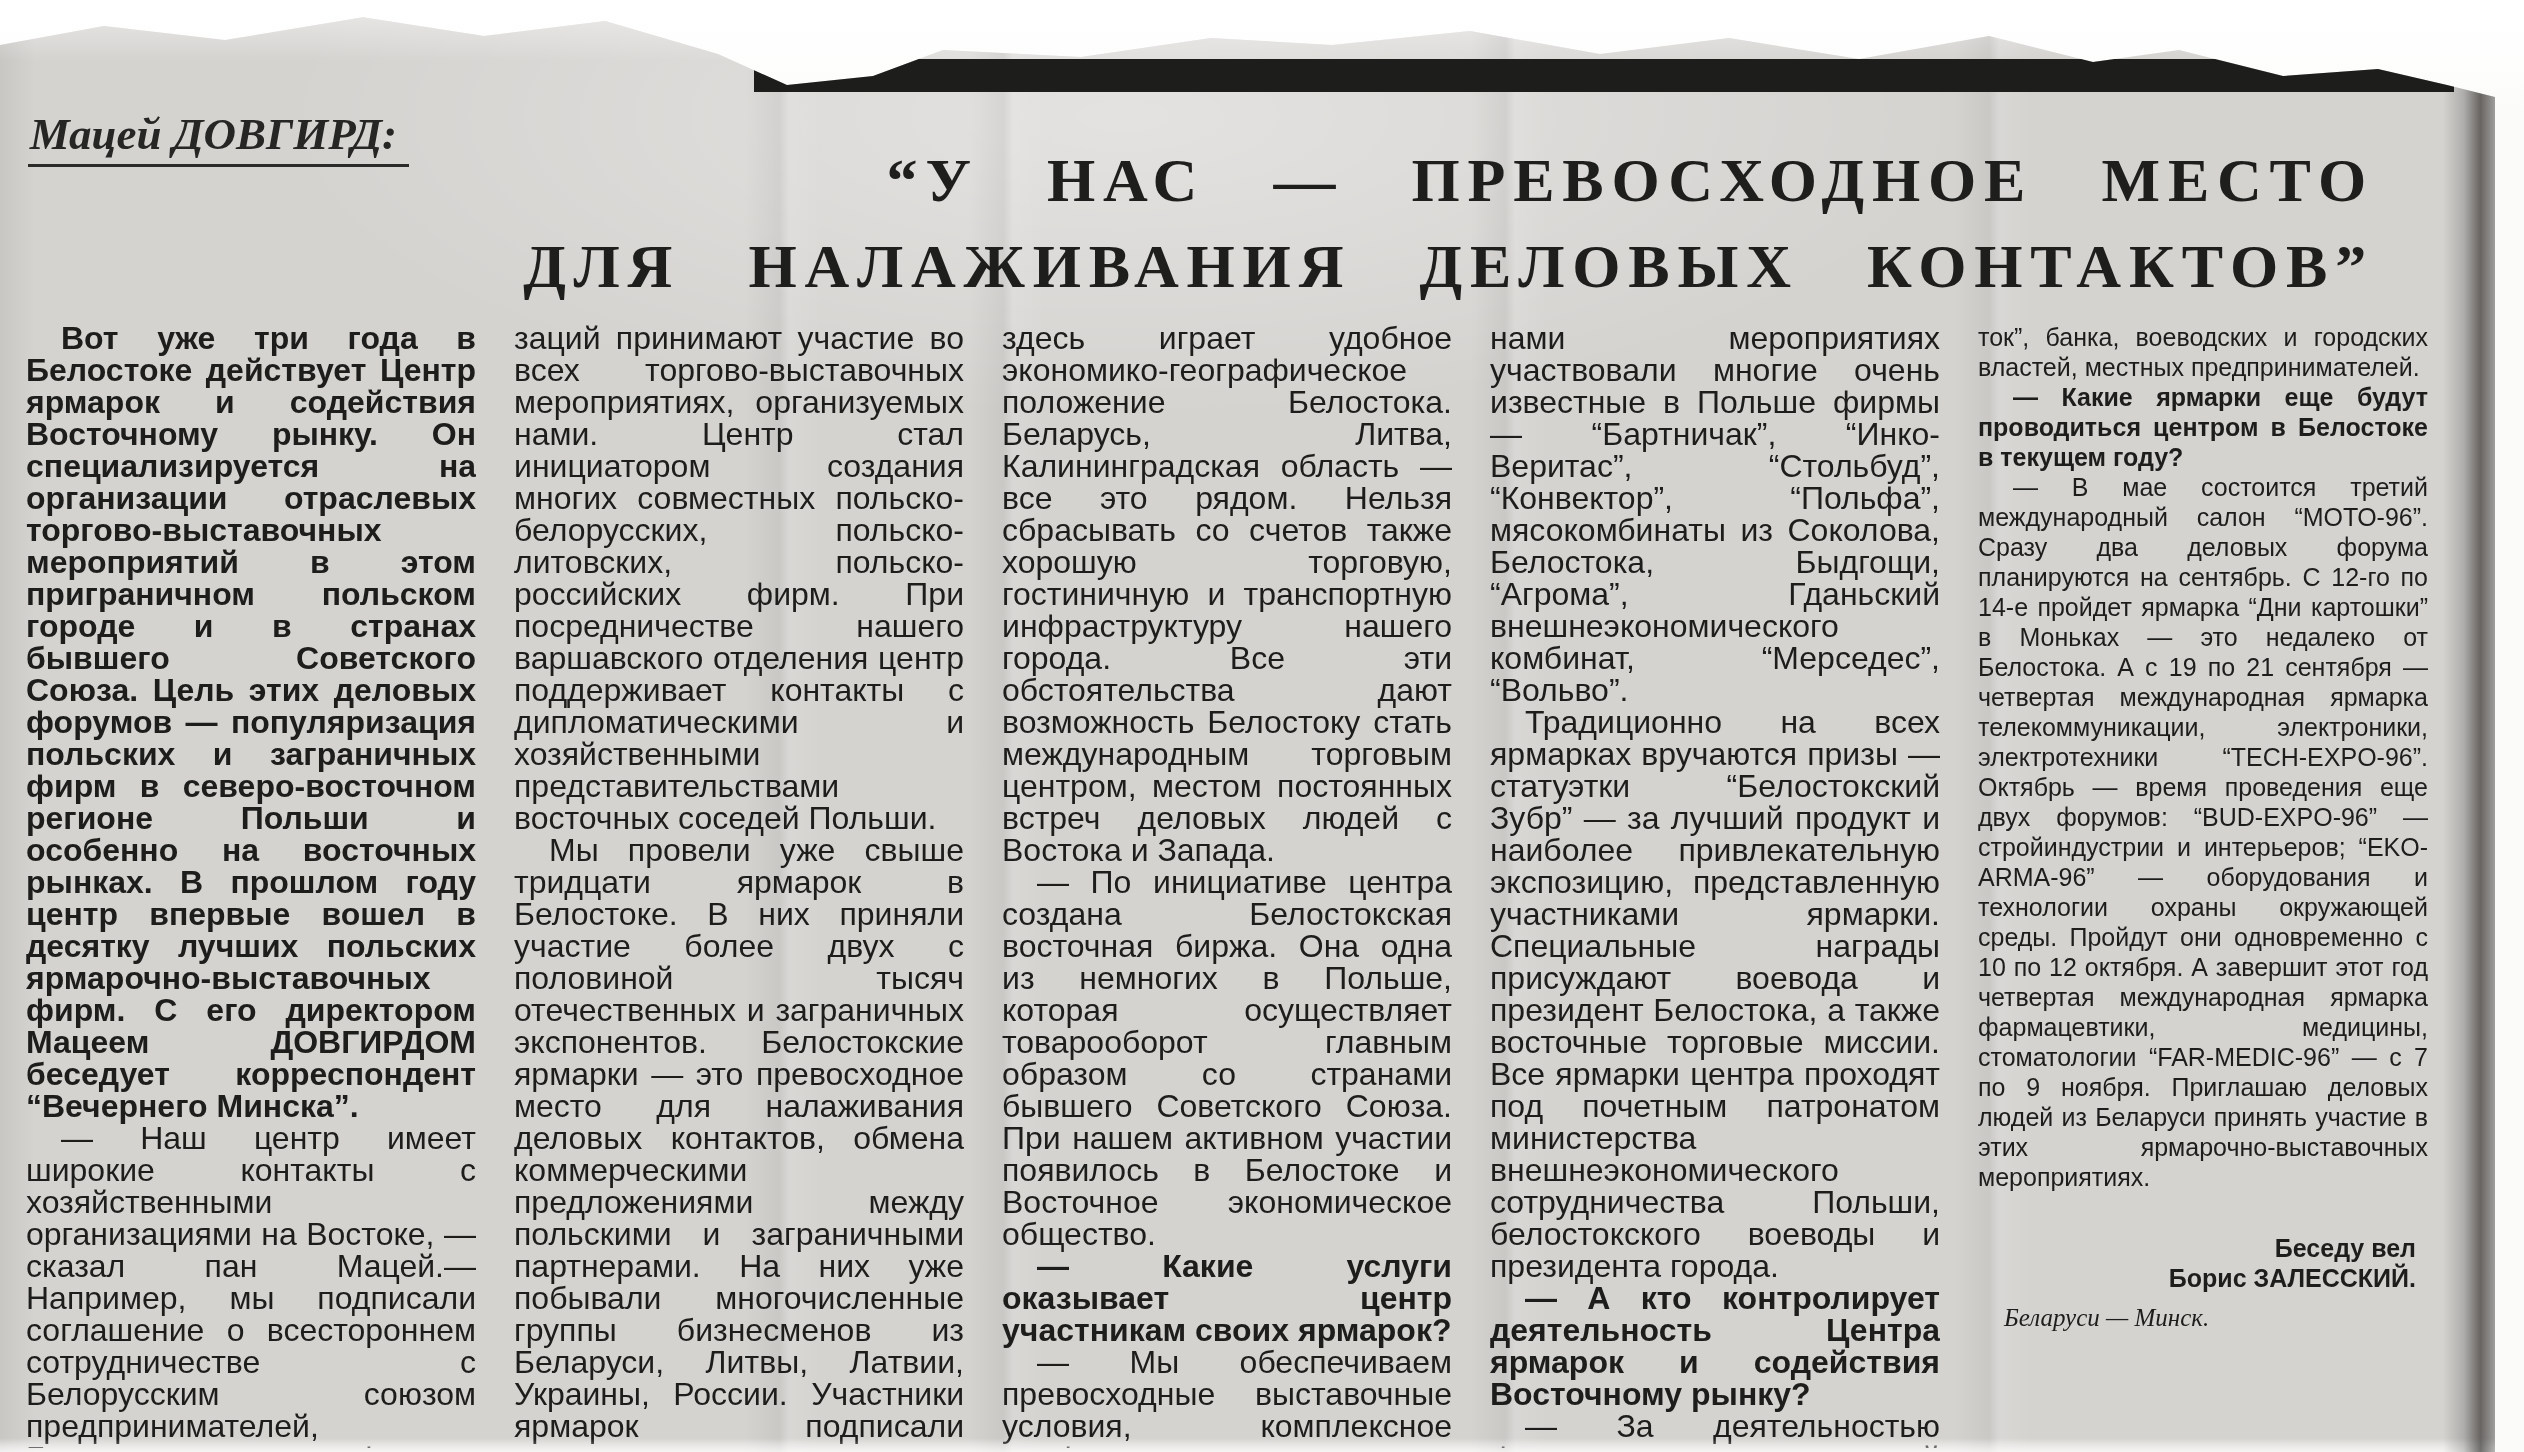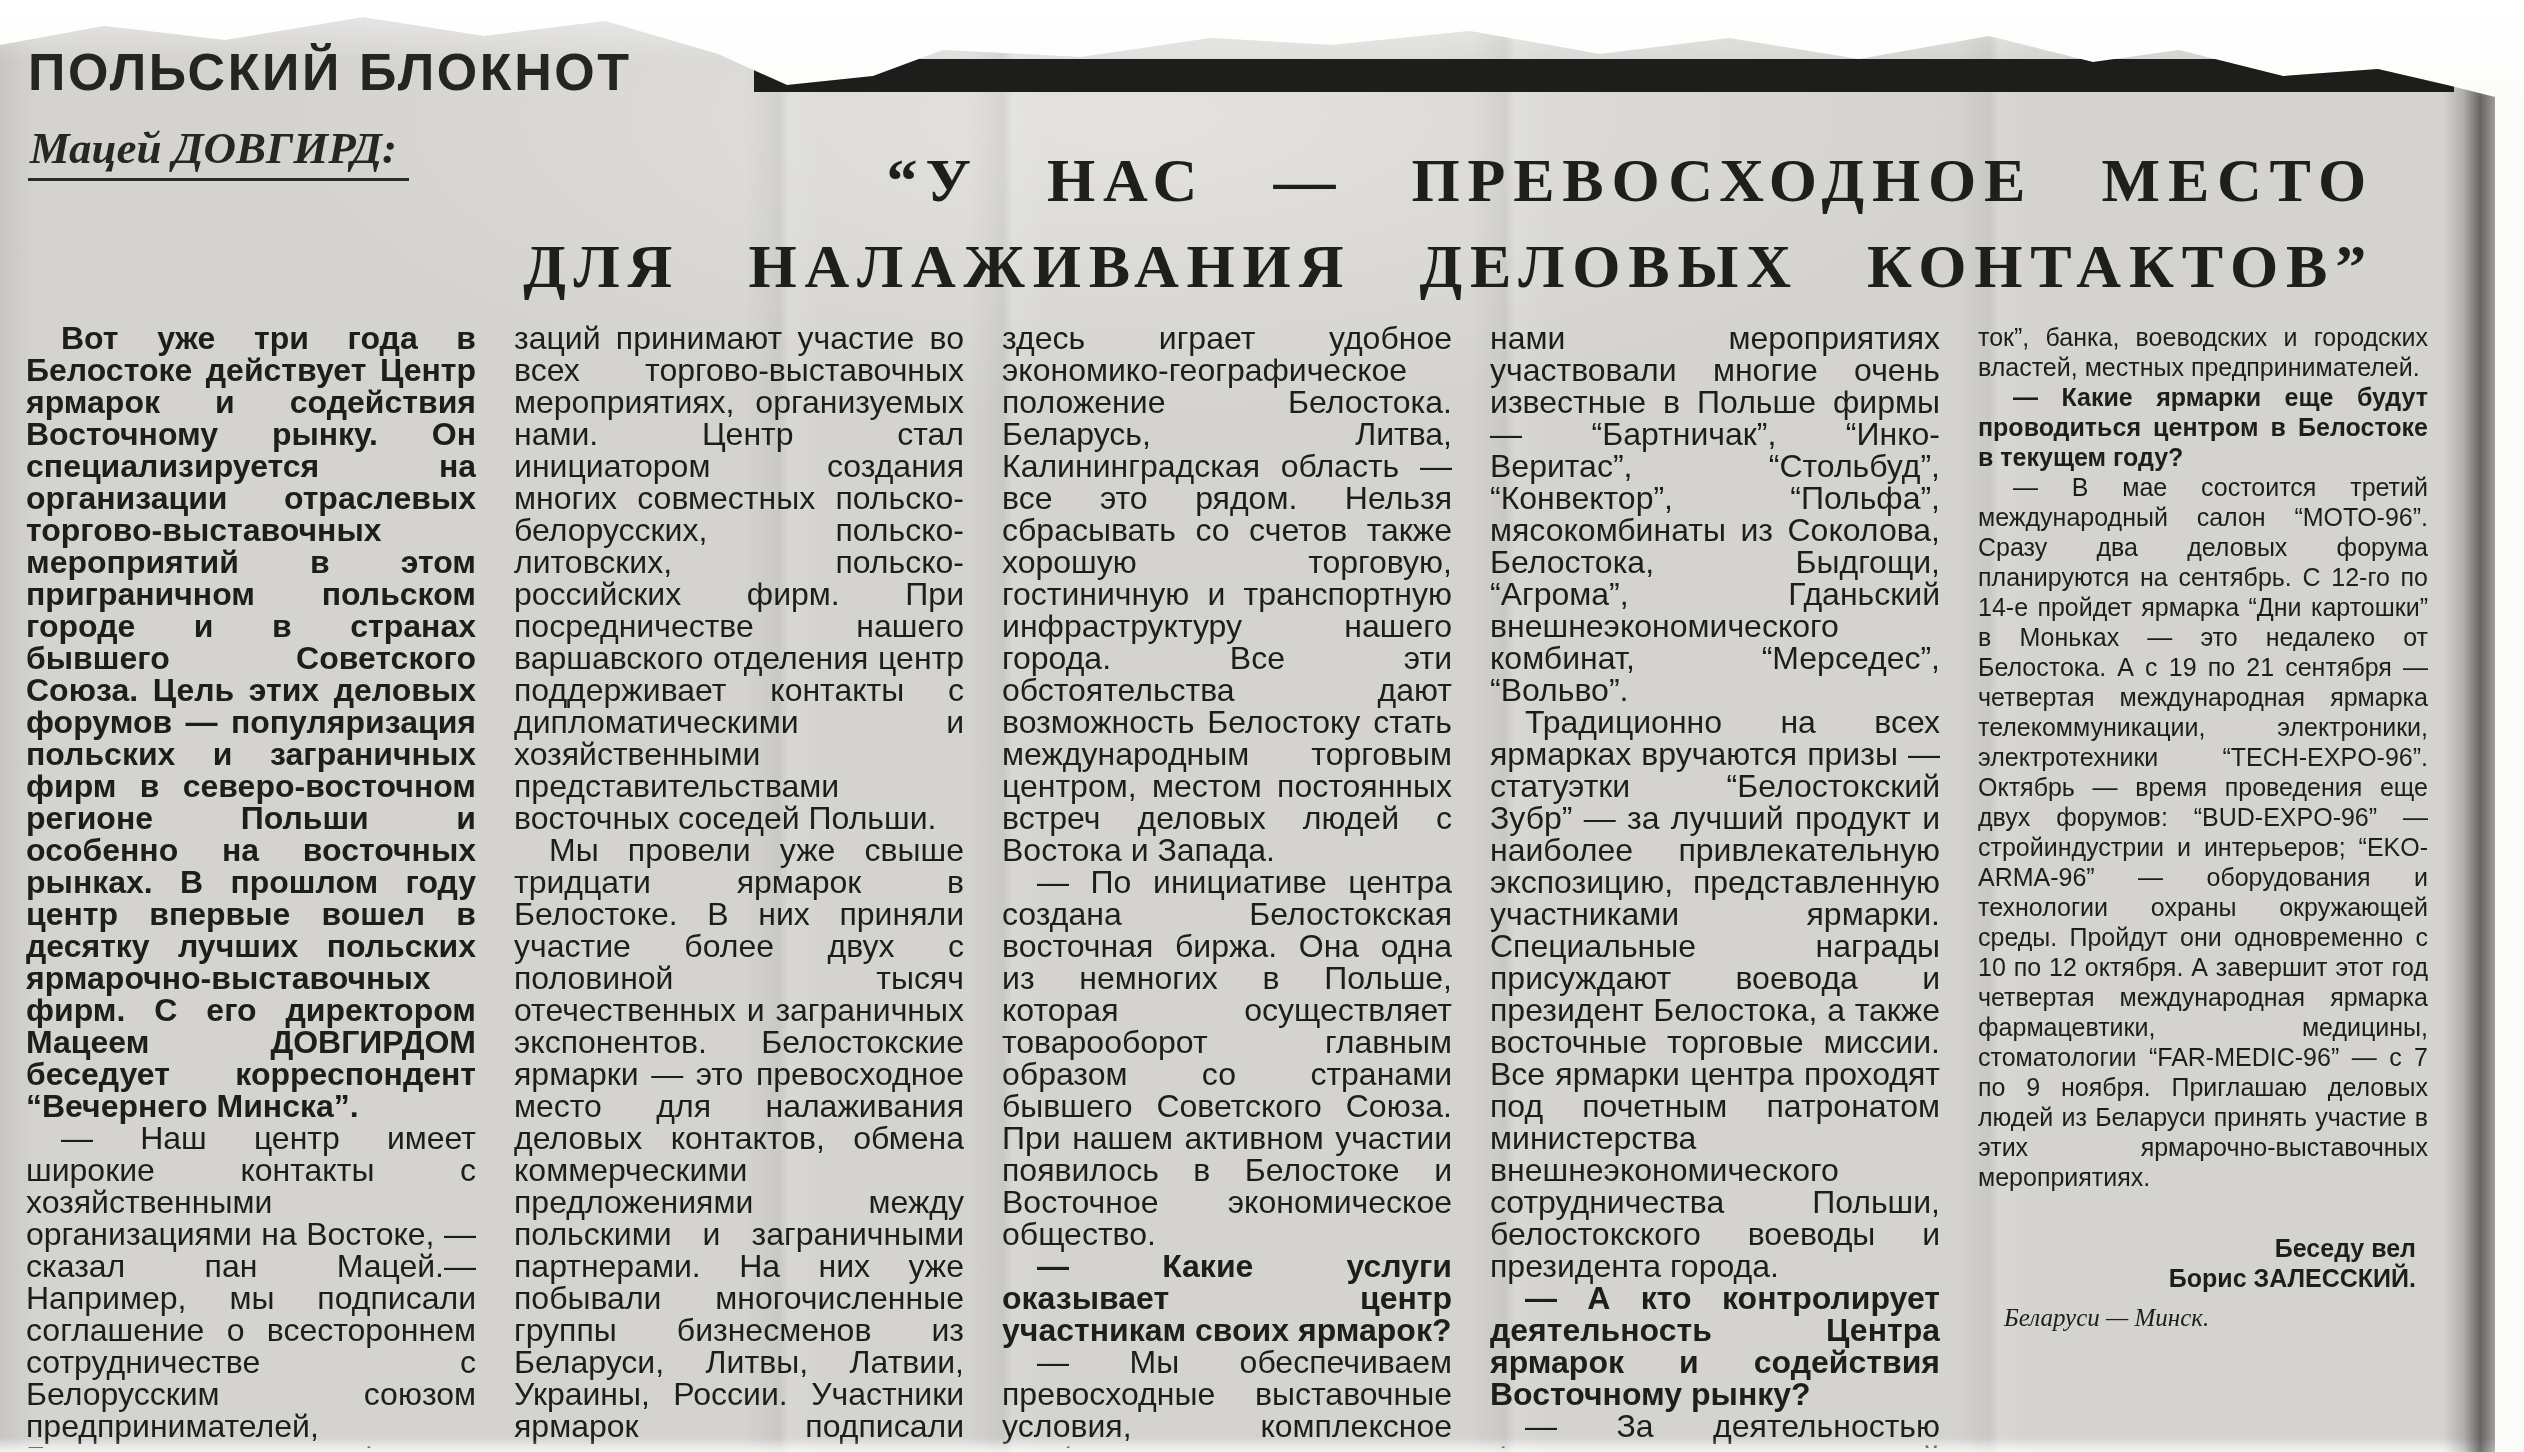--- a/index.html
+++ b/index.html
@@ -22,21 +22,21 @@
   .crease{position:absolute;top:0;height:100%;width:78px;pointer-events:none;
         background:linear-gradient(90deg,rgba(0,0,0,0),rgba(0,0,0,.05) 45%,rgba(255,255,255,.10) 58%,rgba(0,0,0,0));}
   .edge-shadow{position:absolute;top:69px;right:0;width:52px;height:1383px;
         background:linear-gradient(90deg,rgba(0,0,0,0),rgba(0,0,0,.18) 40%,rgba(45,42,40,.65) 72%,rgba(0,0,0,.25));}
   .bottom-light{position:absolute;left:0;bottom:0;width:100%;height:14px;
         background:linear-gradient(0deg,rgba(255,255,255,.6),rgba(255,255,255,0));}
 
   .rubric{position:absolute;left:28px;top:42px;font-size:52px;font-weight:800;
         letter-spacing:2.6px;color:#242422;}
   .rubric-bar{position:absolute;left:754px;top:59px;width:1700px;height:33px;background:#1d1d1c;}
-  .byline{position:absolute;left:28px;top:122px;font-family:"Liberation Serif",serif;
+  .byline{position:absolute;left:28px;top:108px;font-family:"Liberation Serif",serif;
         font-style:italic;font-weight:700;font-size:45px;color:#262624;
         border-bottom:3.5px solid #2b2b29;padding:0 12px 3.5px 1.7px;}
   .headline{position:absolute;left:104px;right:121px;top:137px;margin:0;text-align:right;
         font-family:"Liberation Serif",serif;font-weight:700;font-size:62px;line-height:86px;
         letter-spacing:7.8px;word-spacing:45px;color:#1e1e1d;}
 
   .columns{position:absolute;left:26px;right:67px;top:322px;bottom:5.2px;display:flex;gap:38px;}
   .col{flex:1 1 0;overflow:hidden;}
   .blk{margin:0;text-indent:35px;text-align:justify;font-size:32px;line-height:32px;
         color:#1d1d1c;overflow-wrap:break-word;}
@@ -52,21 +52,20 @@
 </head>
 <body>
 
 <div class="scan">
   <div class="clipping">
     <div class="crease" style="left:744px"></div>
     <div class="crease" style="left:968px"></div>
     <div class="crease" style="left:1470px"></div>
     <div class="crease" style="left:1954px"></div>
 
-    <div class="rubric">ПОЛЬСКИЙ БЛОКНОТ</div>
     <div class="rubric-bar"></div>
     <div class="byline">Мацей ДОВГИРД:</div>
 
     <h1 class="headline"><span>“У НАС — ПРЕВОСХОДНОЕ МЕСТО</span><br><span>ДЛЯ НАЛАЖИВАНИЯ ДЕЛОВЫХ КОНТАКТОВ”</span></h1>
 
     <div class="columns">
         <div class="col">
           <p class="blk lead">Вот уже три года в Белостоке действует Центр ярмарок и содействия Восточному рынку. Он специализируется на организации отраслевых торгово-выставочных мероприятий в этом приграничном польском городе и в странах бывшего Советского Союза. Цель этих деловых форумов — популяризация польских и заграничных фирм в северо-восточном регионе Польши и особенно на восточных рынках. В прошлом году центр впервые вошел в десятку лучших польских ярмарочно-выставочных фирм. С его директором Мацеем ДОВГИРДОМ беседует корреспондент “Вечернего Минска”.</p>
           <p class="blk normal">— Наш центр имеет широкие контакты с хозяйственными организациями на Востоке, — сказал пан Мацей.— Например, мы подписали соглашение о всестороннем сотрудничестве с Белорусским союзом предпринимателей, Белорусским фондом финансовой поддержки предпринимательства и центром поддержки предпринимательства “Центр-XXI век”, а также с гродненским отделением Белорусской торгово-промышленной палаты. Многочисленные представители этих органи-</p>
         </div>

